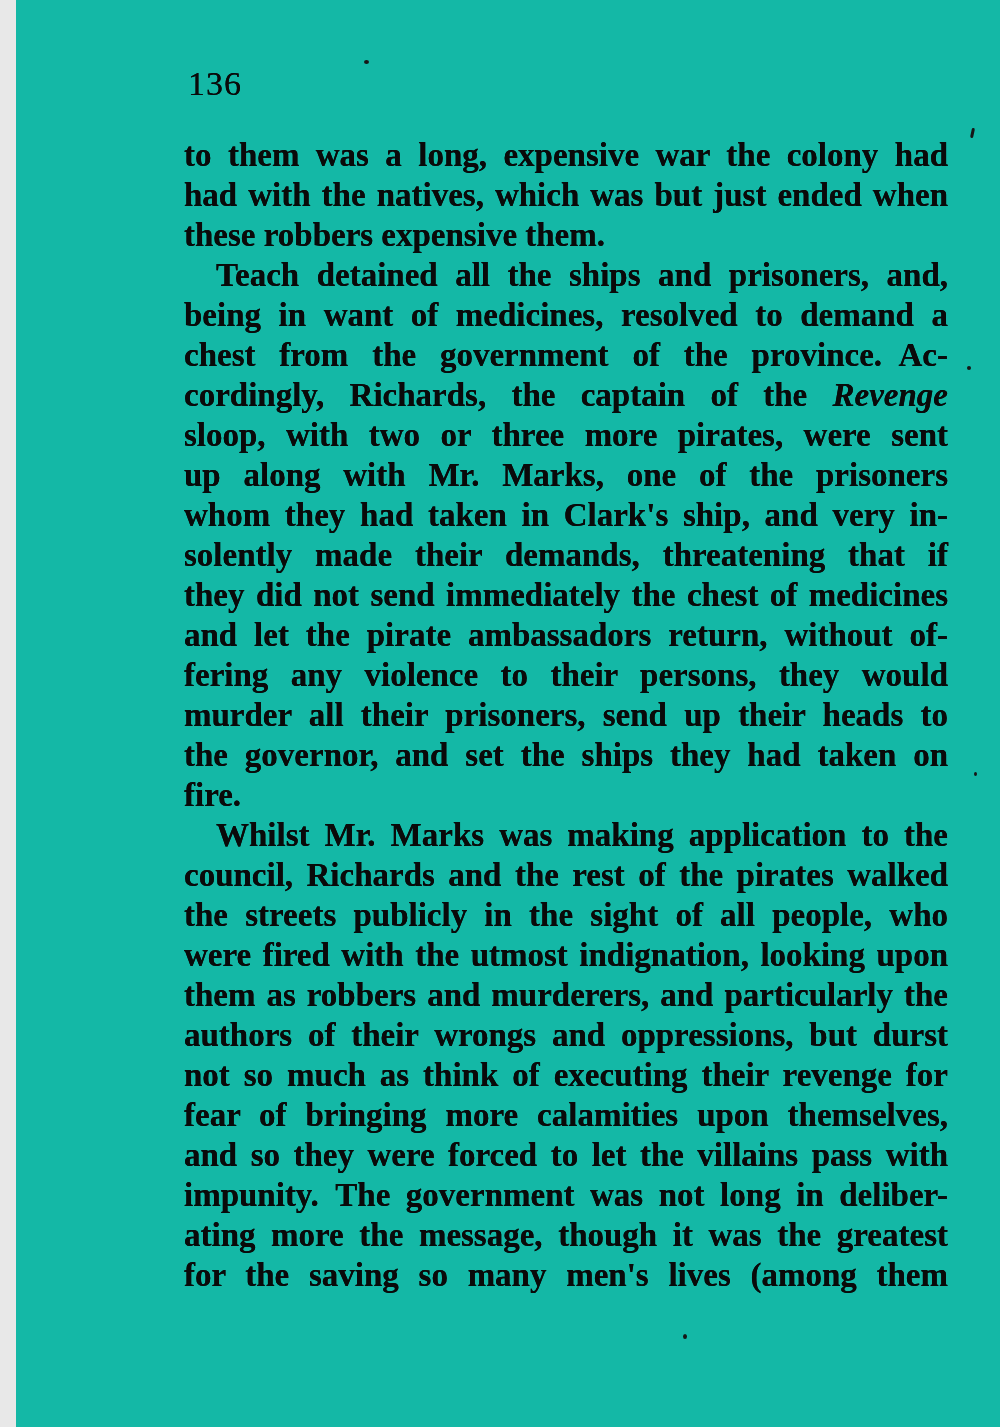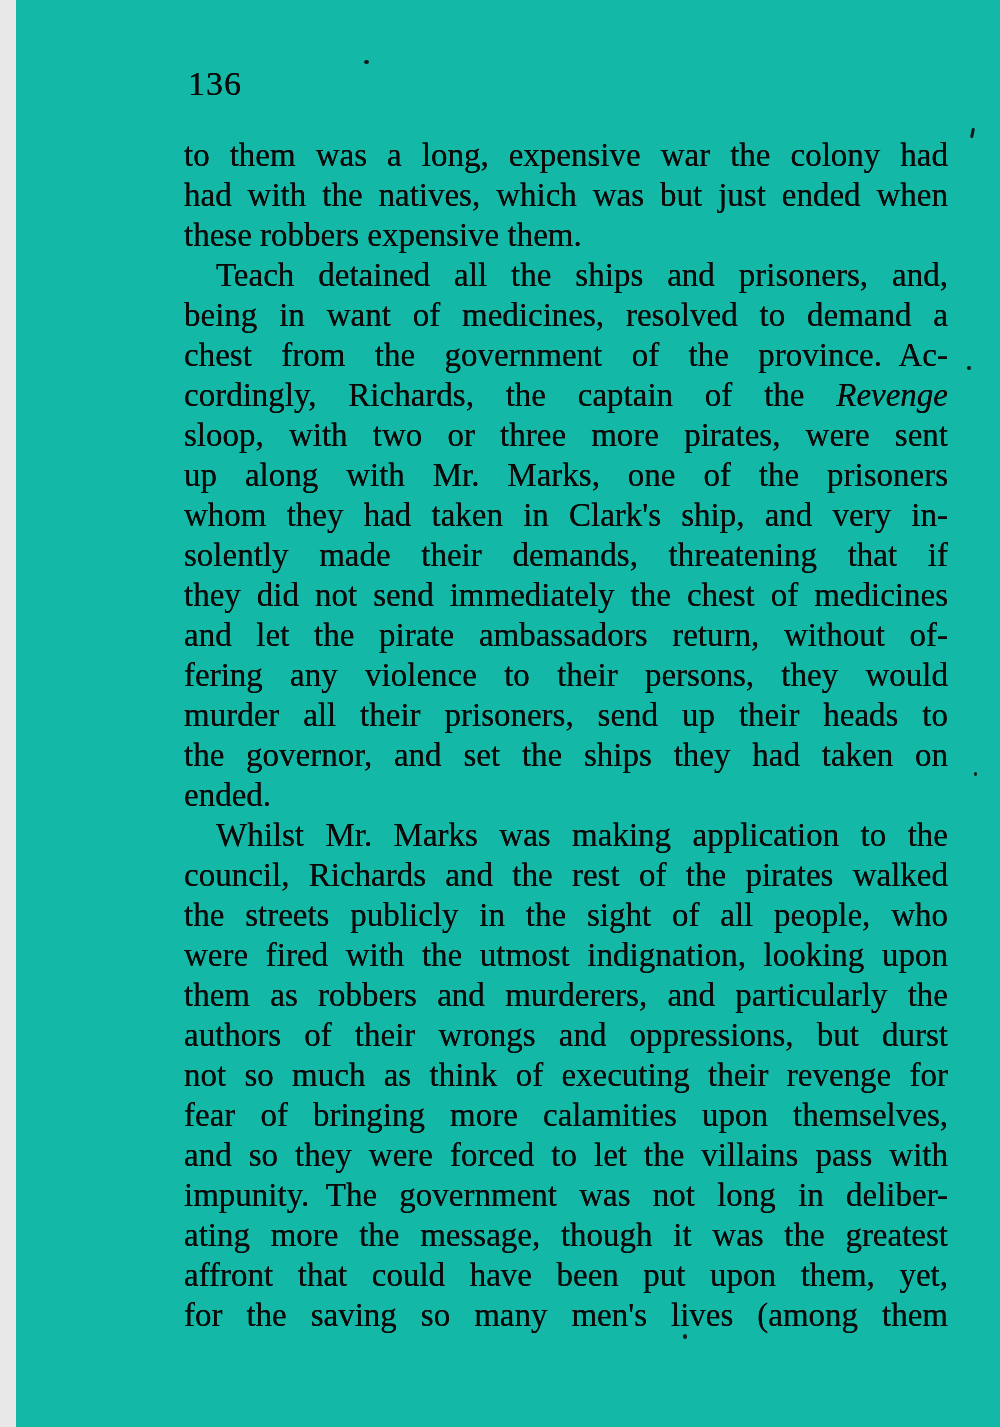--- a/index.html
+++ b/index.html
@@ -42,21 +42,21 @@
   
   .page-body {
     position: absolute;
     top: 135px;
     left: 168px;
     width: 764px;
     font-size: 33px;
     line-height: 40px;
     text-shadow: 0 0 0.6px currentColor;
   }
-  .para { margin: 0; }
+  .para { margin: 0; font-weight: bold; }
   .line {
     text-align: justify;
     text-align-last: justify;
     white-space: normal;
   }
   .line.flush { text-align-last: left; }
   .para.indent .line:first-child { text-indent: 32px; }
   .italic { font-style: italic; }
   
   .speck {
@@ -92,35 +92,34 @@
         <div class="line"><span>cordingly, Richards, the captain of the </span><span class="italic">Revenge</span></div>
         <div class="line">sloop, with two or three more pirates, were sent</div>
         <div class="line">up along with Mr. Marks, one of the prisoners</div>
         <div class="line">whom they had taken in Clark's ship, and very in-</div>
         <div class="line">solently made their demands, threatening that if</div>
         <div class="line">they did not send immediately the chest of medicines</div>
         <div class="line">and let the pirate ambassadors return, without of-</div>
         <div class="line">fering any violence to their persons, they would</div>
         <div class="line">murder all their prisoners, send up their heads to</div>
         <div class="line">the governor, and set the ships they had taken on</div>
-        <div class="line flush">ended.</div>
+        <div class="line flush">fire.</div>
       </div>
       <div class="para indent">
         <div class="line">Whilst Mr. Marks was making application to the</div>
         <div class="line">council, Richards and the rest of the pirates walked</div>
         <div class="line">the streets publicly in the sight of all people, who</div>
         <div class="line">were fired with the utmost indignation, looking upon</div>
         <div class="line">them as robbers and murderers, and particularly the</div>
         <div class="line">authors of their wrongs and oppressions, but durst</div>
         <div class="line">not so much as think of executing their revenge for</div>
         <div class="line">fear of bringing more calamities upon themselves,</div>
         <div class="line">and so they were forced to let the villains pass with</div>
         <div class="line">impunity. The government was not long in deliber-</div>
         <div class="line">ating more the message, though it was the greatest</div>
-        <div class="line">affront that could have been put upon them, yet,</div>
         <div class="line">for the saving so many men's lives (among them</div>
       </div>
     </div>
 
   <div class="speck speck-dot-header"></div>
   <div class="speck speck-apostrophe"></div>
   <div class="speck speck-dot-ac"></div>
   <div class="speck speck-dot-right-mid"></div>
   <div class="speck speck-dot-under-lives"></div>
 

